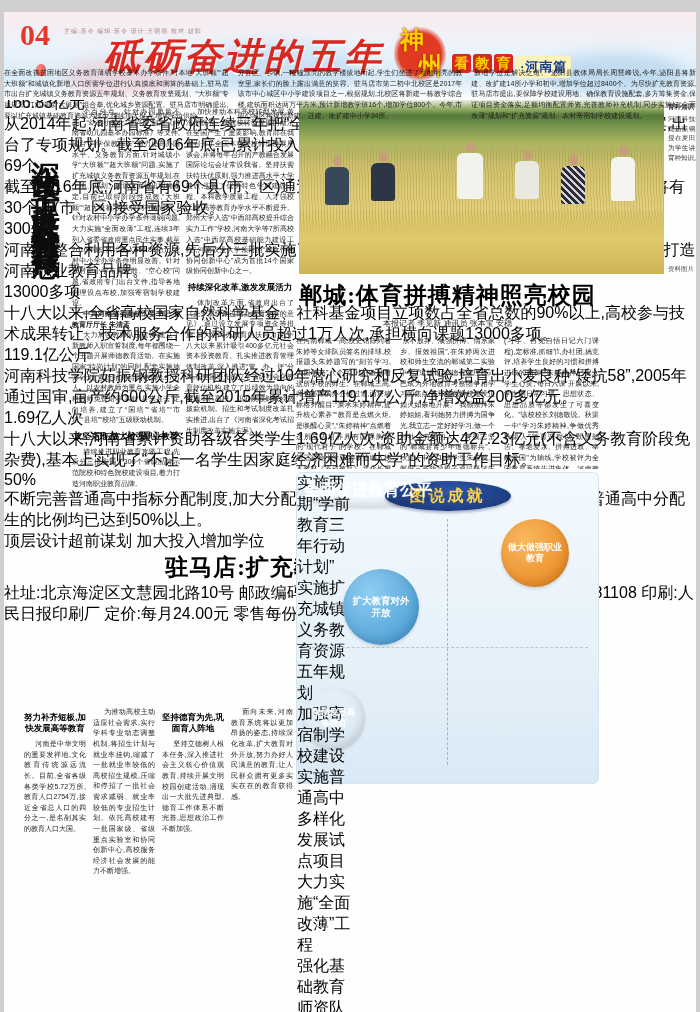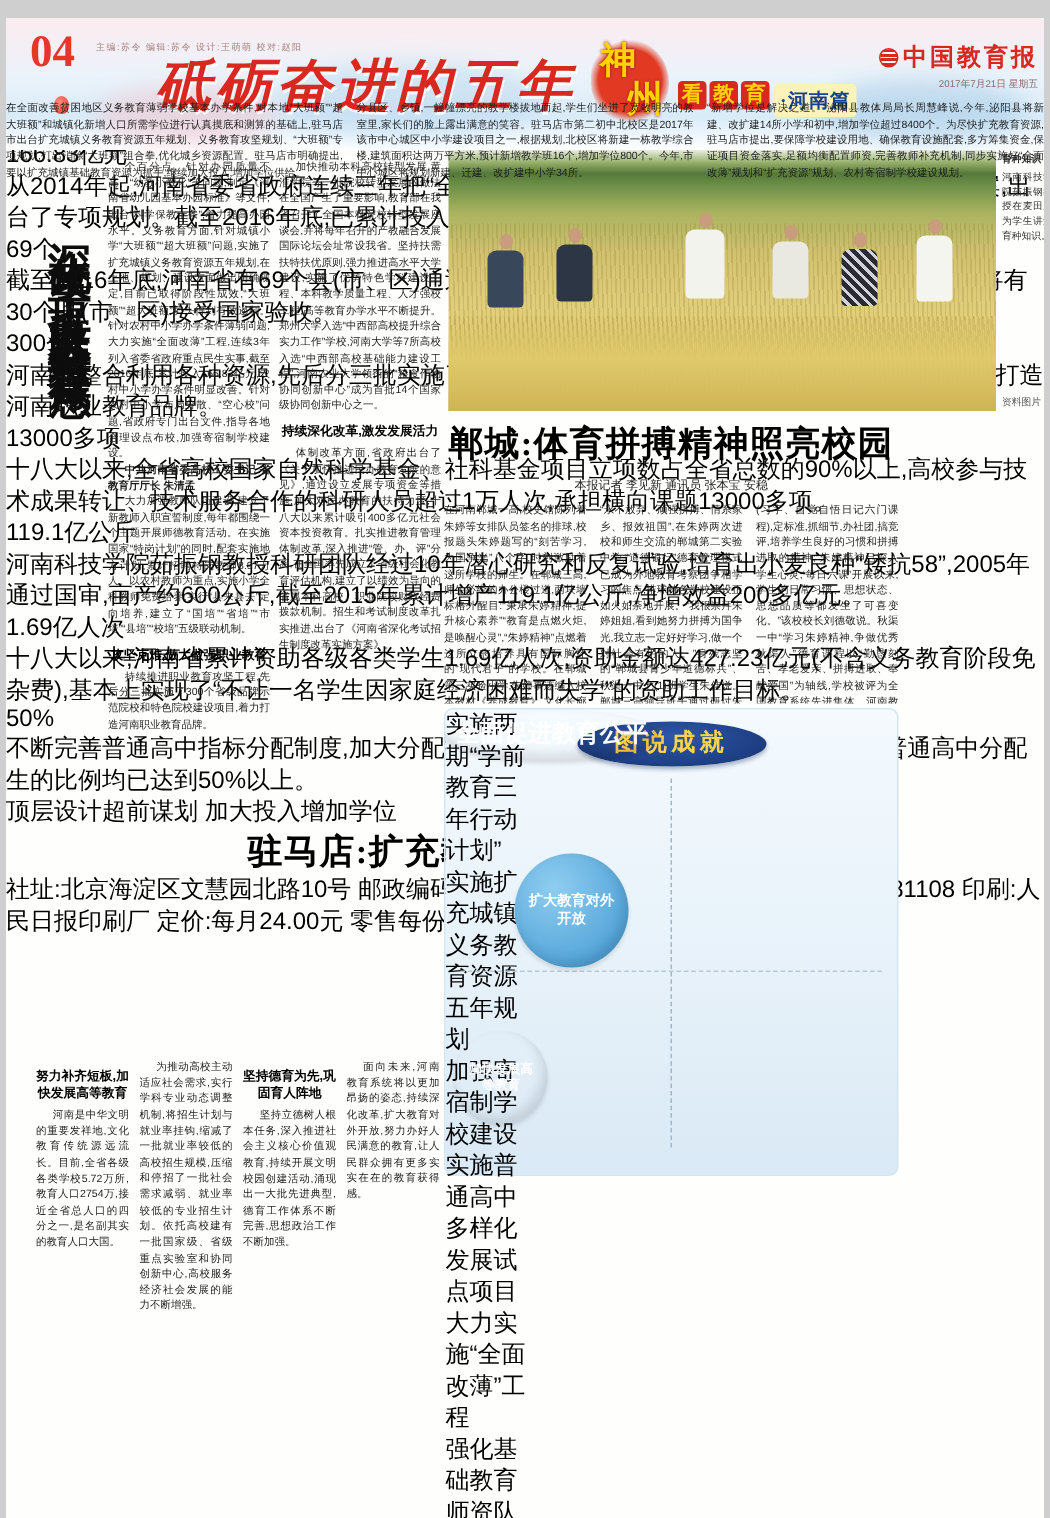--- a/index.html
+++ b/index.html
@@ -138,27 +138,20 @@
       <div class="splash"></div>
       <span class="c1">神</span>
       <span class="c2">州</span>
     </div>
     <div class="kanbox">
       <span>看</span>
       <span>教</span>
       <span>育</span>
     </div>
     <div class="region">·河南篇</div>
-    <div class="masthead">
-      <div class="mastline">
-        <span class="mlogo"></span>
-        <span class="mast-name">中国教育报</span>
-      </div>
-      <div class="mast-date">2017年7月21日 星期五</div>
-    </div>
   </div>
 
   <div class="leftart">
     <div class="vhead">
       <span class="seg1">深化改革</span><span class="seg2">提升人民群众教育获得感</span>
     </div>
     <div class="col colA">
       <p>个百分点。针对办园质量不高、“幼教小教化”等问题,制定《河南省幼儿园基本办园标准》等文件,出台“科学保教十条”,着力提高办园水平。义务教育方面,针对城镇小学“大班额”“超大班额”问题,实施了扩充城镇义务教育资源五年规划,在土地、规划、建设方面做出明确规定,目前已取得阶段性成效,“大班额”“超大班额”势头得到有效遏制。针对农村中小学办学条件薄弱问题,大力实施“全面改薄”工程,连续3年列入省委省政府重点民生实事,截至2016年底,累计投入166.83亿元,农村中小学办学条件明显改善。针对农村中小学布局分散、“空心校”问题,省政府专门出台文件,指导各地合理设点布校,加强寄宿制学校建设。</p>
       <p class="leadname">中共河南省委高校工委书记 省教育厅厅长 朱清孟</p>
       <p>大力加强教师队伍建设,建立了新教师入职宣誓制度,每年都围绕一个主题开展师德教育活动。在实施国家“特岗计划”的同时,配套实施地方计划,累计招聘特岗教师8.97万人。以农村教师为重点,实施小学全科教师免费培养,实行“县来县去”定向培养,建立了“国培”“省培”“市培”“县培”“校培”五级联动机制。</p>
@@ -230,20 +223,21 @@
       <div class="col">(习字、自觉自悟日记六门课程),定标准,抓细节,办社团,搞竞评,培养学生良好的习惯和拼搏进取的精神;“朱婷精神已深入学生心灵,‘每日六课’开展以来,学生的日常习惯、思想状态、思想品质等都发生了可喜变化。”该校校长刘德敬说。秋渠一中“学习朱婷精神,争做优秀秋渠人”德育课程以“勤恳刻苦、孝老爱亲、拼搏进取、奉献爱国”为轴线,学校被评为全国教育系统先进集体、河南教育名片学校。“全县各学校正通过弘扬朱婷精神,推动教育整体向更高层次发展。”郸城县教体局局长刘现营说。</div>
     </div>
   </div>
 
   <div class="info">
     <div class="info-title">图说成就</div>
     <div class="vdash"></div>
     <div class="hdash"></div>
 
     <div class="hub hub-basic">扩大教育对外开放</div>
+    <div class="hub hub-voc">做大做强职业教育</div>
     <div class="hub hub-higher">加快发展高等教育</div>
     <div class="hub hub-fair">全面促进教育公平</div>
 
     <div class="sat" style="left:4px;top:62px;width:58px">
       <span class="sicon" style="background:#e2574c"></span>
       <span>实施两期“学前教育三年行动计划”</span></div>
     <div class="sat" style="left:4px;top:110px;width:58px">
       <span class="sicon" style="background:#2f6fb4"></span>
       <span>实施扩充城镇义务教育资源五年规划</span></div>
     <div class="sat" style="left:96px;top:46px;width:58px">

